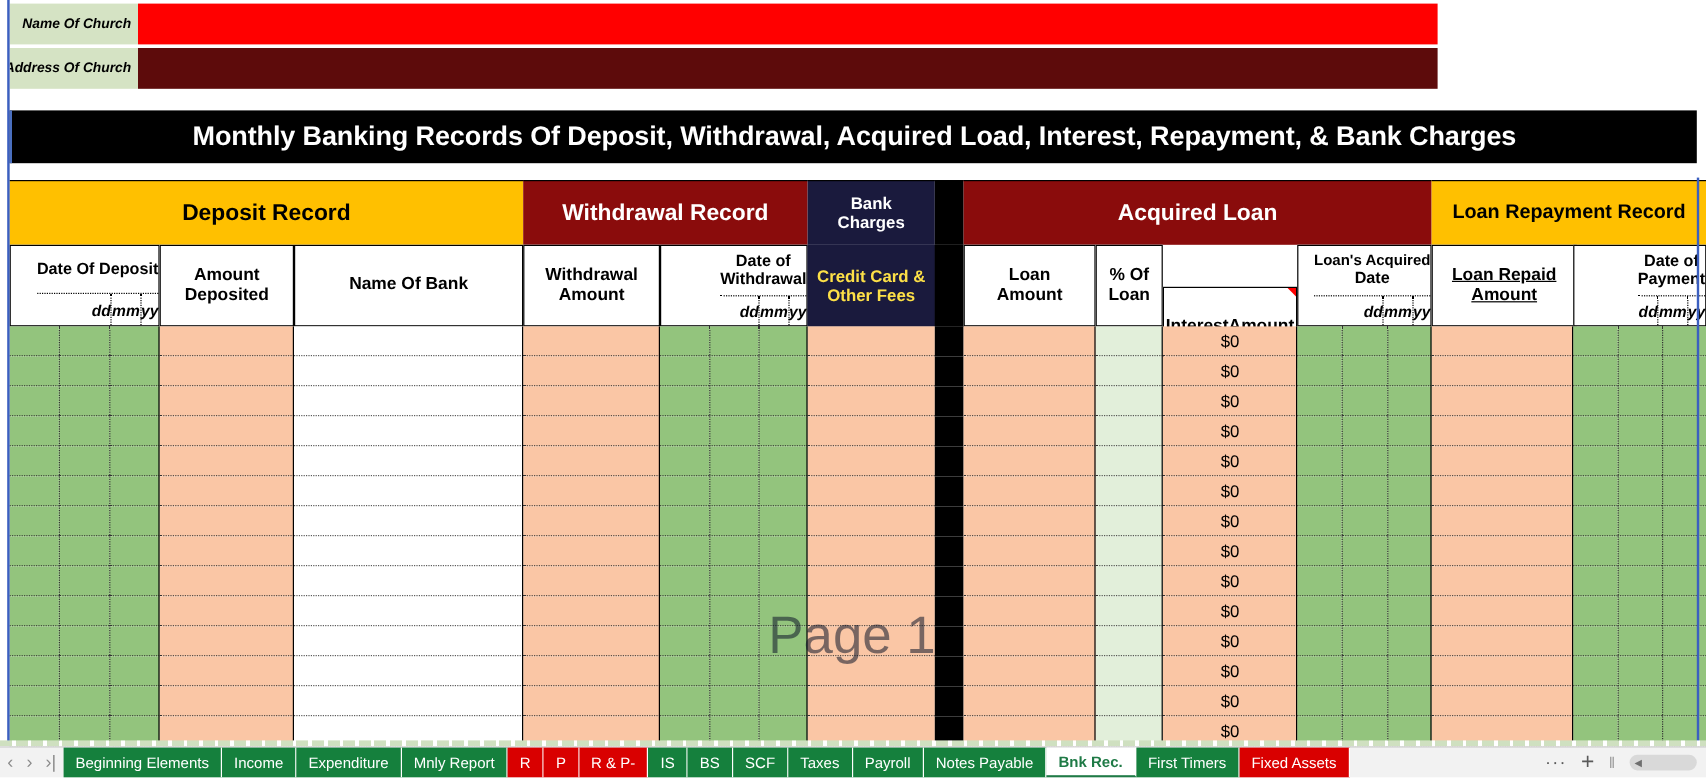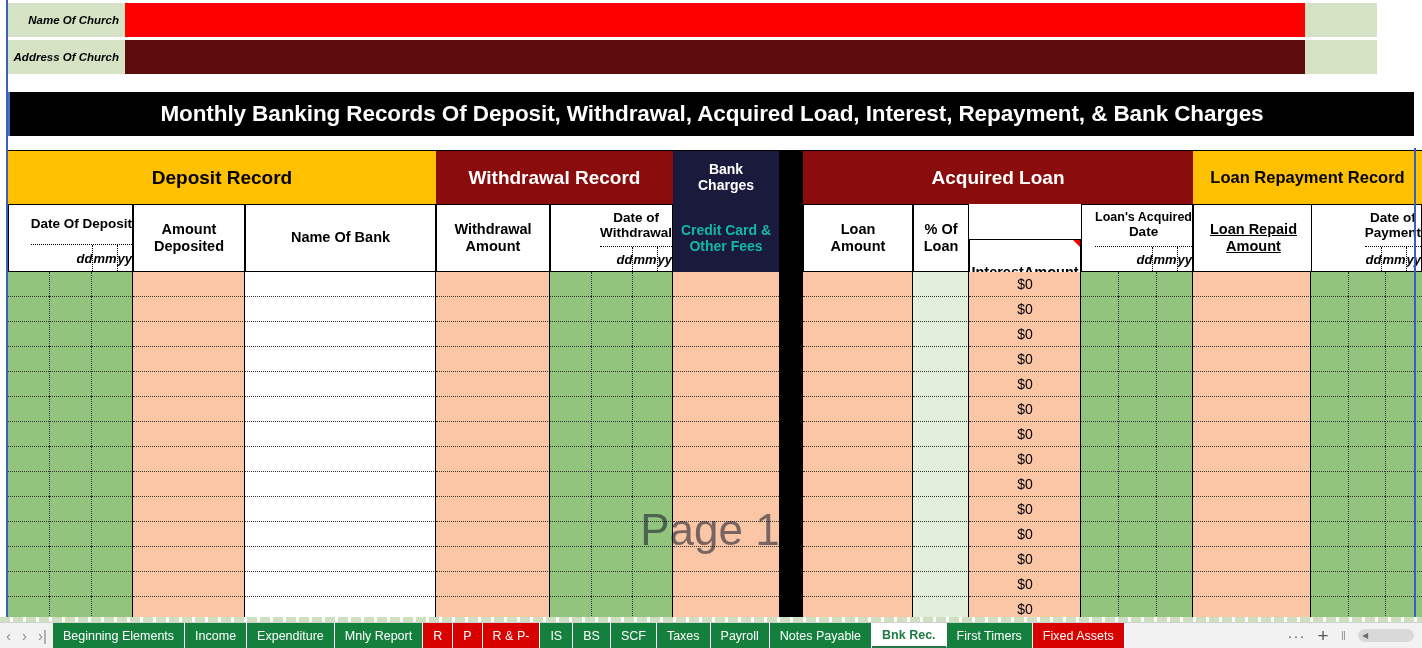--- a/index.html
+++ b/index.html
@@ -14,21 +14,21 @@
     position: relative;
     width: 1422px; height: 648px;
     background: #ffffff;
   }
 
   
   .abs { position: absolute; }
 
   
   #church-block { left: 0; top: 0; width: 1422px; height: 74px; }
-  .church-row { position: absolute; left: 0; width: 1377px; height: 34px; display: flex; text-align: right; }
+  .church-row { position: absolute; left: 0; width: 1198px; height: 34px; display: flex; text-align: right; }
   #church-row-name { top: 3px; }
   #church-row-addr { top: 40px; }
   .church-label {
     width: 125px; height: 100%;
     background: #d5e3c4;
     color: #000;
     font-style: italic; font-weight: bold; font-size: 11.5px;
     display: flex; align-items: center; justify-content: flex-end;
     padding-right: 6px;
     border-left: 2px solid #4a6fbf;
@@ -74,21 +74,21 @@
 
   
   .sub {
     position: absolute; top: 54px; height: 68px;
     background: #ffffff; color: #000;
     font-size: 14px; font-weight: bold;
     border: 1px solid #000;
     display: flex; align-items: center; justify-content: center;
     text-align: center; line-height: 1.15;
   }
-  .sub.navy-sub { background: #1a1a3d; color: #14b8a6; border-color: #1a1a3d; }
+  .sub.navy-sub { background: #1a1a3d; color: #fde047; border-color: #1a1a3d; }
   .sub.black-sub { background: #000000; border-color: #000000; }
 
   
   .datehdr {
     position: absolute; top: 54px; height: 68px;
     background: #ffffff; border: 1px solid #000;
     display: flex; flex-direction: column; align-items: flex-end;
   }
   .datehdr .cap {
     flex: 0 0 40px;

